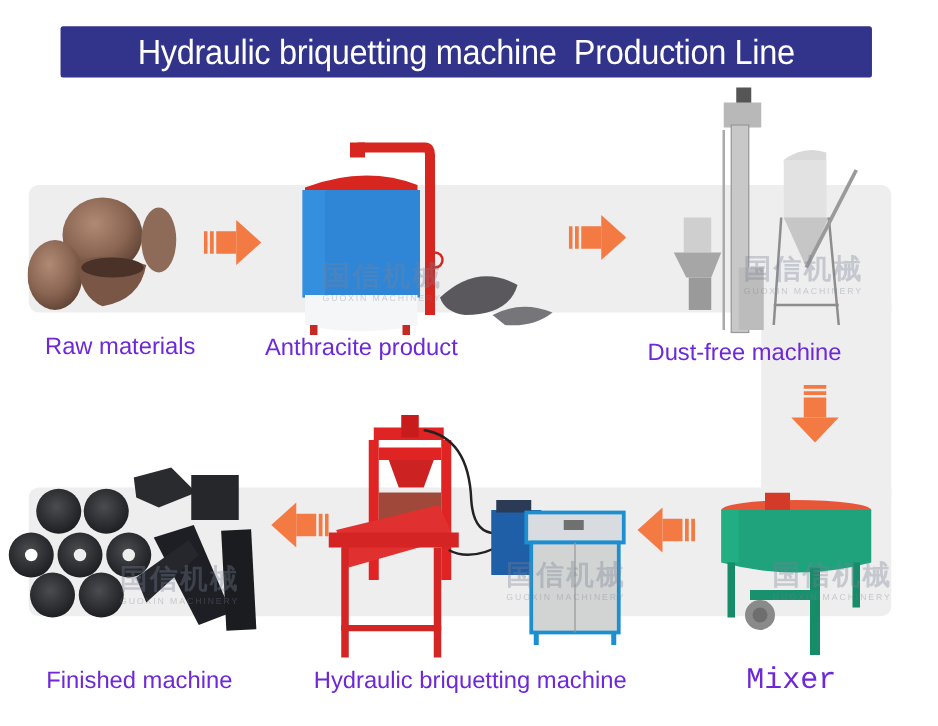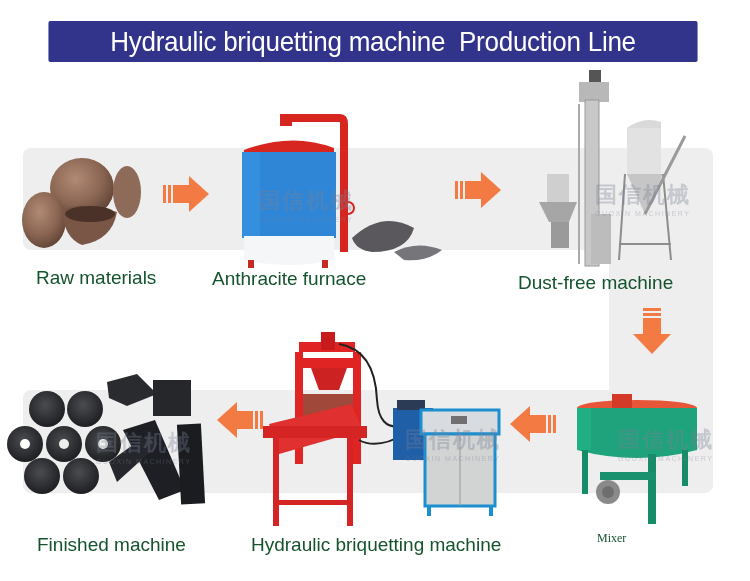--- a/index.html
+++ b/index.html
@@ -4,23 +4,23 @@
 <style>
   html,body{margin:0;padding:0;background:#ffffff;}
   body{width:750px;height:581px;position:relative;overflow:hidden;font-family:"Liberation Sans",sans-serif;}
   .abs{position:absolute;}
   .title-bar{left:24px;top:21px;width:698px;height:41px;background:#32338a;border-radius:2px;color:#fff;
     font-family:"Liberation Sans",sans-serif;font-size:28px;line-height:41px;text-align:center;letter-spacing:-0.3px;white-space:pre;transform:scaleX(0.93);transform-origin:center;}
   .band{background:#eeeeee;}
   .band-top{left:23px;top:148px;width:690px;height:102px;border-radius:8px 8px 0 8px;}
   .band-right{left:609px;top:240px;width:104px;height:160px;}
   .band-bottom{left:23px;top:390px;width:690px;height:103px;border-radius:8px 0 8px 8px;}
-  .label{font-size:19px;color:#14532d;white-space:nowrap;}
-  .label.sans2{font-family:Liberation Serif, serif;font-size:12px;}
-  .watermark{color:rgba(120,130,150,0.35);font-size:22px;font-weight:bold;letter-spacing:2px;white-space:nowrap;}
+  .label{font-size:19px;color:#6d28d9;white-space:nowrap;}
+  .label.sans2{font-family:Liberation Mono, monospace;font-size:24px;}
+  .watermark{color:rgba(120,130,150,0.35);font-size:22px;font-weight:bold;letter-spacing:2px;white-space:nowrap;margin-top:20px;}
   .watermark small{display:block;font-size:7px;letter-spacing:1.5px;font-weight:normal;}
 </style>
 </head>
 <body>
 
 <div class="abs title-bar">Hydraulic briquetting machine  Production Line</div>
 
 <div class="abs band band-top"></div>
 <div class="abs band band-right"></div>
 <div class="abs band band-bottom"></div>
@@ -65,21 +65,21 @@
     <rect x="10" y="42" width="18" height="86" fill="#3a96e4" opacity="0.6"></rect>
 
     <path d="M12 126 H102 V150 Q57 160 12 150Z" fill="#f4f6f8"></path>
     <rect x="16" y="150" width="6" height="8" fill="#c62a22"></rect>
     <rect x="90" y="150" width="6" height="8" fill="#c62a22"></rect>
 
     <path d="M120 128 Q150 100 182 118 Q175 142 140 142 Q124 140 120 128Z" fill="#5a585c"></path>
     <path d="M162 142 Q185 130 210 140 Q195 152 172 150Z" fill="#76757a"></path>
   </svg>
 </div>
-<div class="abs label" style="left:212px;top:268px;">Anthracite furnace</div>
+<div class="abs label" style="left:212px;top:268px;">Anthracite product</div>
 
 <div class="abs watermark" style="left:258px;top:186px;">
   <span>国信机械</span><small>GUOXIN MACHINERY</small>
 </div>
 
 <div class="abs" style="left:455px;top:170px;">
   <svg width="48" height="40" viewBox="0 0 48 40">
     <rect x="0" y="11" width="3" height="18" fill="#f47a43"></rect>
     <rect x="5" y="11" width="3" height="18" fill="#f47a43"></rect>
     <rect x="10" y="11" width="16" height="18" fill="#f47a43"></rect>

